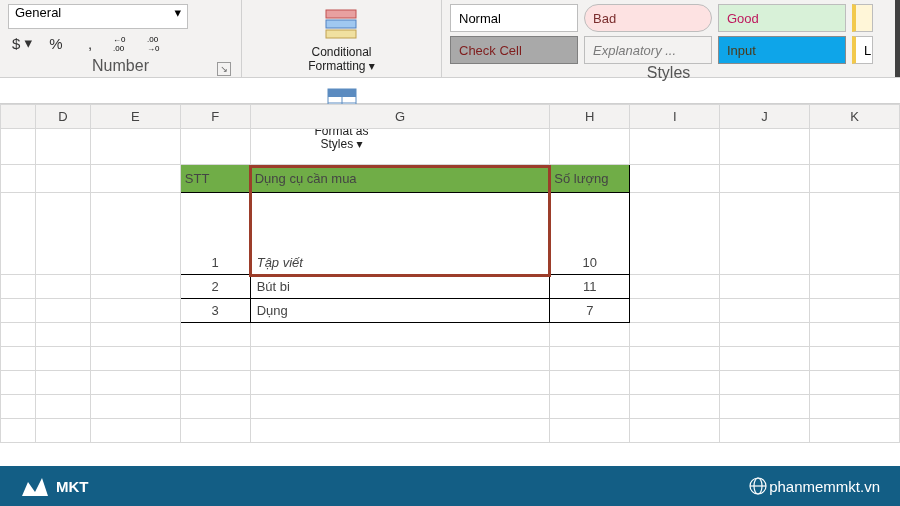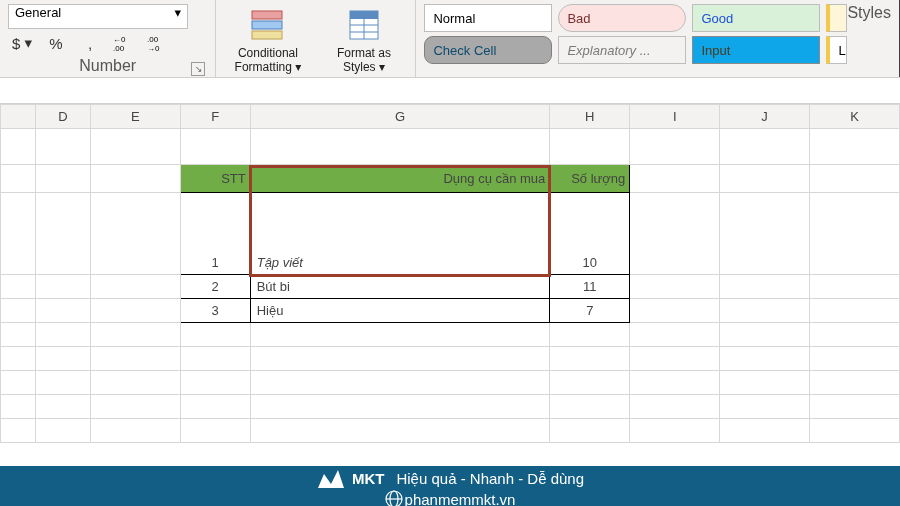--- a/index.html
+++ b/index.html
@@ -11,28 +11,28 @@
 .ribbon-row { display: flex; align-items: center; gap: 6px; }
 .number-format-box { display: flex; align-items: flex-start; border: 1px solid #c0c0c0; background: #fff; height: 26px; width: 180px; padding: 0 6px; font-size: 13px; justify-content: space-between; }
 
 .icon-btn { display: inline-flex; align-items: center; justify-content: center; min-width: 28px; height: 28px; font-size: 15px; color: #333; cursor: pointer; }
 
 .big-icon-col { display: flex; flex-direction: column; align-items: center; width: 88px; font-size: 12px; color: #222; }
 .big-icon { width: 40px; height: 40px; display: flex; align-items: center; justify-content: center; }
 .big-label { text-align: center; line-height: 1.15; margin-top: 2px; }
 .label-drop { display: inline-flex; align-items: center; gap: 2px; }
 
-.styles-pane { flex: 1; padding: 4px 8px 2px 8px; border-right: 1px solid #404040; display: flex; justify-content: space-between; }
+.styles-pane { flex: 1; padding: 4px 8px 2px 8px; border-right: 5px solid #404040; display: flex; flex-direction: column; justify-content: space-between; }
 .style-tiles { display: flex; flex-direction: column; gap: 4px; }
 .style-row { display: flex; gap: 6px; }
 .style-tile { width: 128px; height: 28px; border: 1px solid #bdbdbd; display: flex; align-items: center; padding: 0 8px; font-size: 13px; }
 .tile-normal { background: #fff; }
 .tile-bad { background: #fde2e2; color: #7a2d2d; border-radius: 14px; }
-.tile-good { background: #d8f1d8; color: #1d4ed8; }
-.tile-check { background: #a9a9a9; color: #0c4a6e; border-color: #7f7f7f; border-radius: 9px; }
+.tile-good { background: #d8f1d8; color: #be185d; }
+.tile-check { background: #a9a9a9; color: #7f1d1d; border-color: #7f7f7f; }
 .tile-expl { font-style: italic; color: #7a7a7a; }
 .tile-input { background: #0ea5e9; color: #4b3a1a; border-color: #8a8a8a; }
 .tile-partial { width: 18px; background: #fff6d8; border-left: 4px solid #f2c94c; }
 
 .group-label-bar { display: flex; align-items: center; justify-content: center; position: relative; height: 18px; }
 .group-label { font-size: 16px; color: #555; text-align: center; }
 .dialog-launcher { position: absolute; right: 2px; bottom: -1px; width: 14px; height: 14px; border: 1px solid #9a9a9a; font-size: 9px; display: flex; align-items: center; justify-content: center; color: #666; }
 
 
 .formula-bar { height: 26px; border-bottom: 1px solid #d0d0d0; background: #fff; }
@@ -48,31 +48,31 @@
 .col-E { width: 90px; }
 .col-F { width: 70px; }
 .col-G { width: 300px; }
 .col-H { width: 80px; }
 .col-I { width: 90px; }
 .col-J { width: 90px; }
 .col-K { width: 90px; }
 
 .space-row td { height: 36px; }
 
-.tbl-hdr { background: #70AD47; color: #000; font-weight: bold; text-align: right; border: 1px solid #000 !important; height: 28px !important; margin-top: 34px; }
+.tbl-hdr { background: #70AD47; color: #000; font-weight: bold; text-align: left; border: 1px solid #000 !important; height: 28px !important; margin-top: 34px; }
 .tbl-cell { border: 1px solid #000 !important; background: #fff; }
 .tbl-cell.center { text-align: center; }
 .tbl-cell.left { text-align: left; padding-left: 6px; }
 .tall-row td { height: 82px; }
 .tall-row .tbl-cell.left { vertical-align: bottom; padding-bottom: 4px; font-style: italic; }
 .tall-row .tbl-cell.center { vertical-align: bottom; padding-bottom: 4px; }
 
 .selection-box { position: absolute; border: 3px solid #9c3d2a; pointer-events: none; }
 
-.footer { position: absolute; bottom: 0; left: 0; right: 0; height: 40px; background: #135e85; color: #fff; display: flex; align-items: center; justify-content: space-between; padding: 0 20px; font-size: 15px; flex-direction: column; }
+.footer { position: absolute; bottom: 0; left: 0; right: 0; height: 40px; background: #135e85; color: #fff; display: flex; align-items: center; justify-content: space-between; padding: 0 20px; font-size: 15px; }
 .footer-left { display: flex; align-items: center; gap: 12px; }
 .mkt-logo { display: flex; align-items: center; gap: 6px; font-weight: bold; }
 .footer-right { display: flex; align-items: center; gap: 2px; }
 
 svg { display: block; }
 </style>
 </head>
 <body>
 
 <div class="ribbon">
@@ -100,21 +100,21 @@
             <text x="0" y="17" font-size="8">→0</text>
           </svg>
       </span>
     </div>
     <div class="group-label-bar">
       <span class="group-label">Number</span>
       <span class="dialog-launcher">↘</span>
     </div>
   </div>
 
-  <div class="ribbon-group" style="width:200px;flex-direction:row;gap:9px;align-items:center">
+  <div class="ribbon-group" style="width:200px;flex-direction:column;gap:9px;align-items:center">
     <div class="big-icon-col">
       <span class="big-icon">
         <svg width="40" height="36">
           <rect x="4" y="4" width="30" height="8" fill="#e8a0a0" stroke="#c05050"></rect>
           <rect x="4" y="14" width="30" height="8" fill="#a0c8f0" stroke="#5080c0"></rect>
           <rect x="4" y="24" width="30" height="8" fill="#f0e0a0" stroke="#c0a050"></rect>
         </svg>
       </span>
       <span class="big-label label-drop">
         <span><span>Conditional</span><br><span>Formatting</span> ▾</span>
@@ -228,21 +228,21 @@
         <td class="tbl-cell center">11</td>
         <td></td>
           <td></td>
           <td></td>
       </tr>
       <tr>
         <td></td>
           <td></td>
           <td></td>
         <td class="tbl-cell center">3</td>
-        <td class="tbl-cell left">Hiệu</td>
+        <td class="tbl-cell left">Dụng</td>
         <td class="tbl-cell center">7</td>
         <td></td>
           <td></td>
           <td></td>
       </tr>
       <tr>
           <td></td>
           <td></td>
           <td></td>
           <td></td>
@@ -302,21 +302,20 @@
 </div>
 
 <div class="footer">
   <div class="footer-left">
     <span class="mkt-logo">
       <svg width="30" height="24">
           <polygon points="2,22 8,8 15,18 22,4 28,22" fill="#fff"></polygon>
         </svg>
       <span>MKT</span>
     </span>
-    <span>Hiệu quả - Nhanh - Dễ dùng</span>
   </div>
   <div class="footer-right">
     <span>
       <svg width="18" height="18">
           <circle cx="9" cy="9" r="8" fill="none" stroke="#fff" stroke-width="1.2"></circle>
           <ellipse cx="9" cy="9" rx="4" ry="8" fill="none" stroke="#fff" stroke-width="1.2"></ellipse>
           <line x1="1" y1="9" x2="17" y2="9" stroke="#fff" stroke-width="1.2"></line>
         </svg>
     </span>
     <span>phanmemmkt.vn</span>

